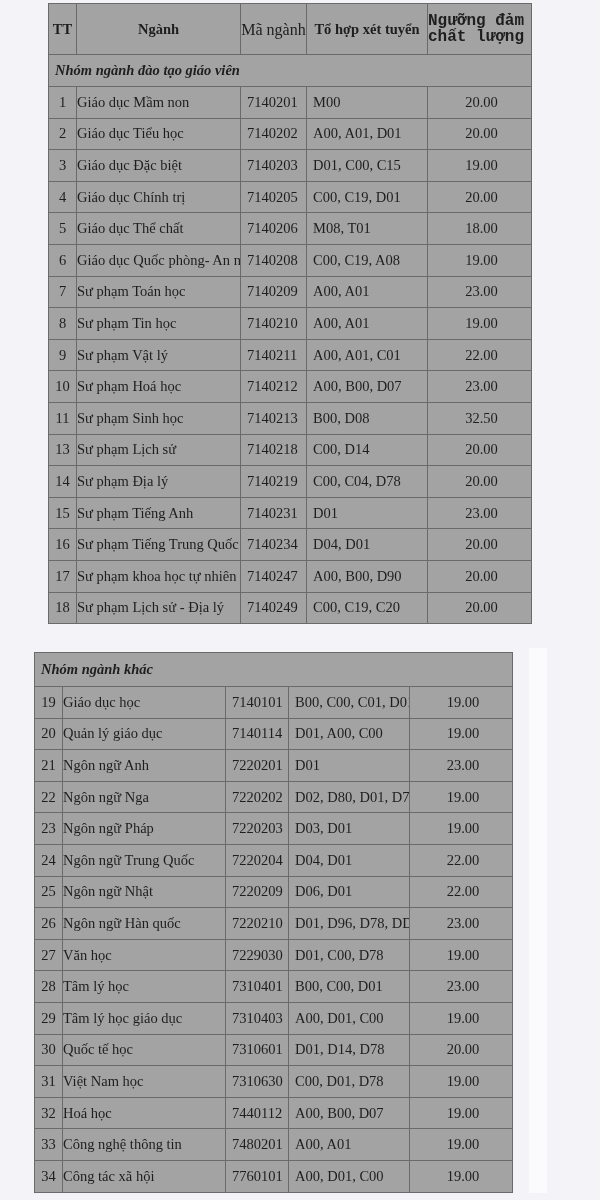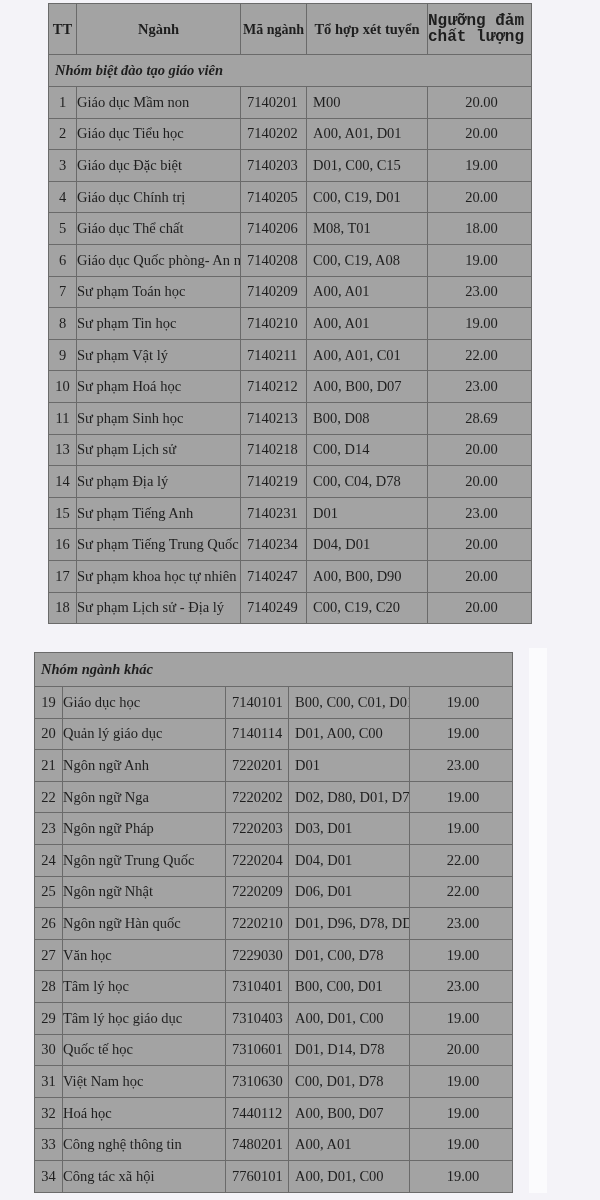--- a/index.html
+++ b/index.html
@@ -55,31 +55,31 @@
     <col style="width:28px">
     <col style="width:164px">
     <col style="width:66px">
     <col style="width:121px">
     <col style="width:104px">
   </colgroup>
   <thead>
     <tr class="hdr">
       <th>TT</th>
       <th>Ngành</th>
-      <th style="font-weight:bold;font-size:14px;">Mã ngành</th>
+      <th style="font-weight:normal;font-size:16px;">Mã ngành</th>
       <th>Tổ hợp xét tuyển</th>
       <th class="small">
         <div>Ngưỡng đảm bảo</div>
         <div>chất lượng đầu vào</div>
       </th>
     </tr>
   </thead>
   <tbody id="upper-body">
     <tr class="grp">
-      <td colspan="5" class="group">Nhóm biệt đào tạo giáo viên</td>
+      <td colspan="5" class="group">Nhóm ngành đào tạo giáo viên</td>
     </tr>
   <tr class="row">
         <td class="tt">1</td>
         <td class="name">Giáo dục Mầm non</td>
         <td class="code">7140201</td>
         <td class="combo">M00</td>
         <td class="score">20.00</td>
       </tr>
       <tr class="row">
         <td class="tt">2</td>
@@ -142,21 +142,21 @@
         <td class="name">Sư phạm Hoá học</td>
         <td class="code">7140212</td>
         <td class="combo">A00, B00, D07</td>
         <td class="score">23.00</td>
       </tr>
       <tr class="row">
         <td class="tt">11</td>
         <td class="name">Sư phạm Sinh học</td>
         <td class="code">7140213</td>
         <td class="combo">B00, D08</td>
-        <td class="score">28.69</td>
+        <td class="score">32.50</td>
       </tr>
       <tr class="row">
         <td class="tt">13</td>
         <td class="name">Sư phạm Lịch sử</td>
         <td class="code">7140218</td>
         <td class="combo">C00, D14</td>
         <td class="score">20.00</td>
       </tr>
       <tr class="row">
         <td class="tt">14</td>

